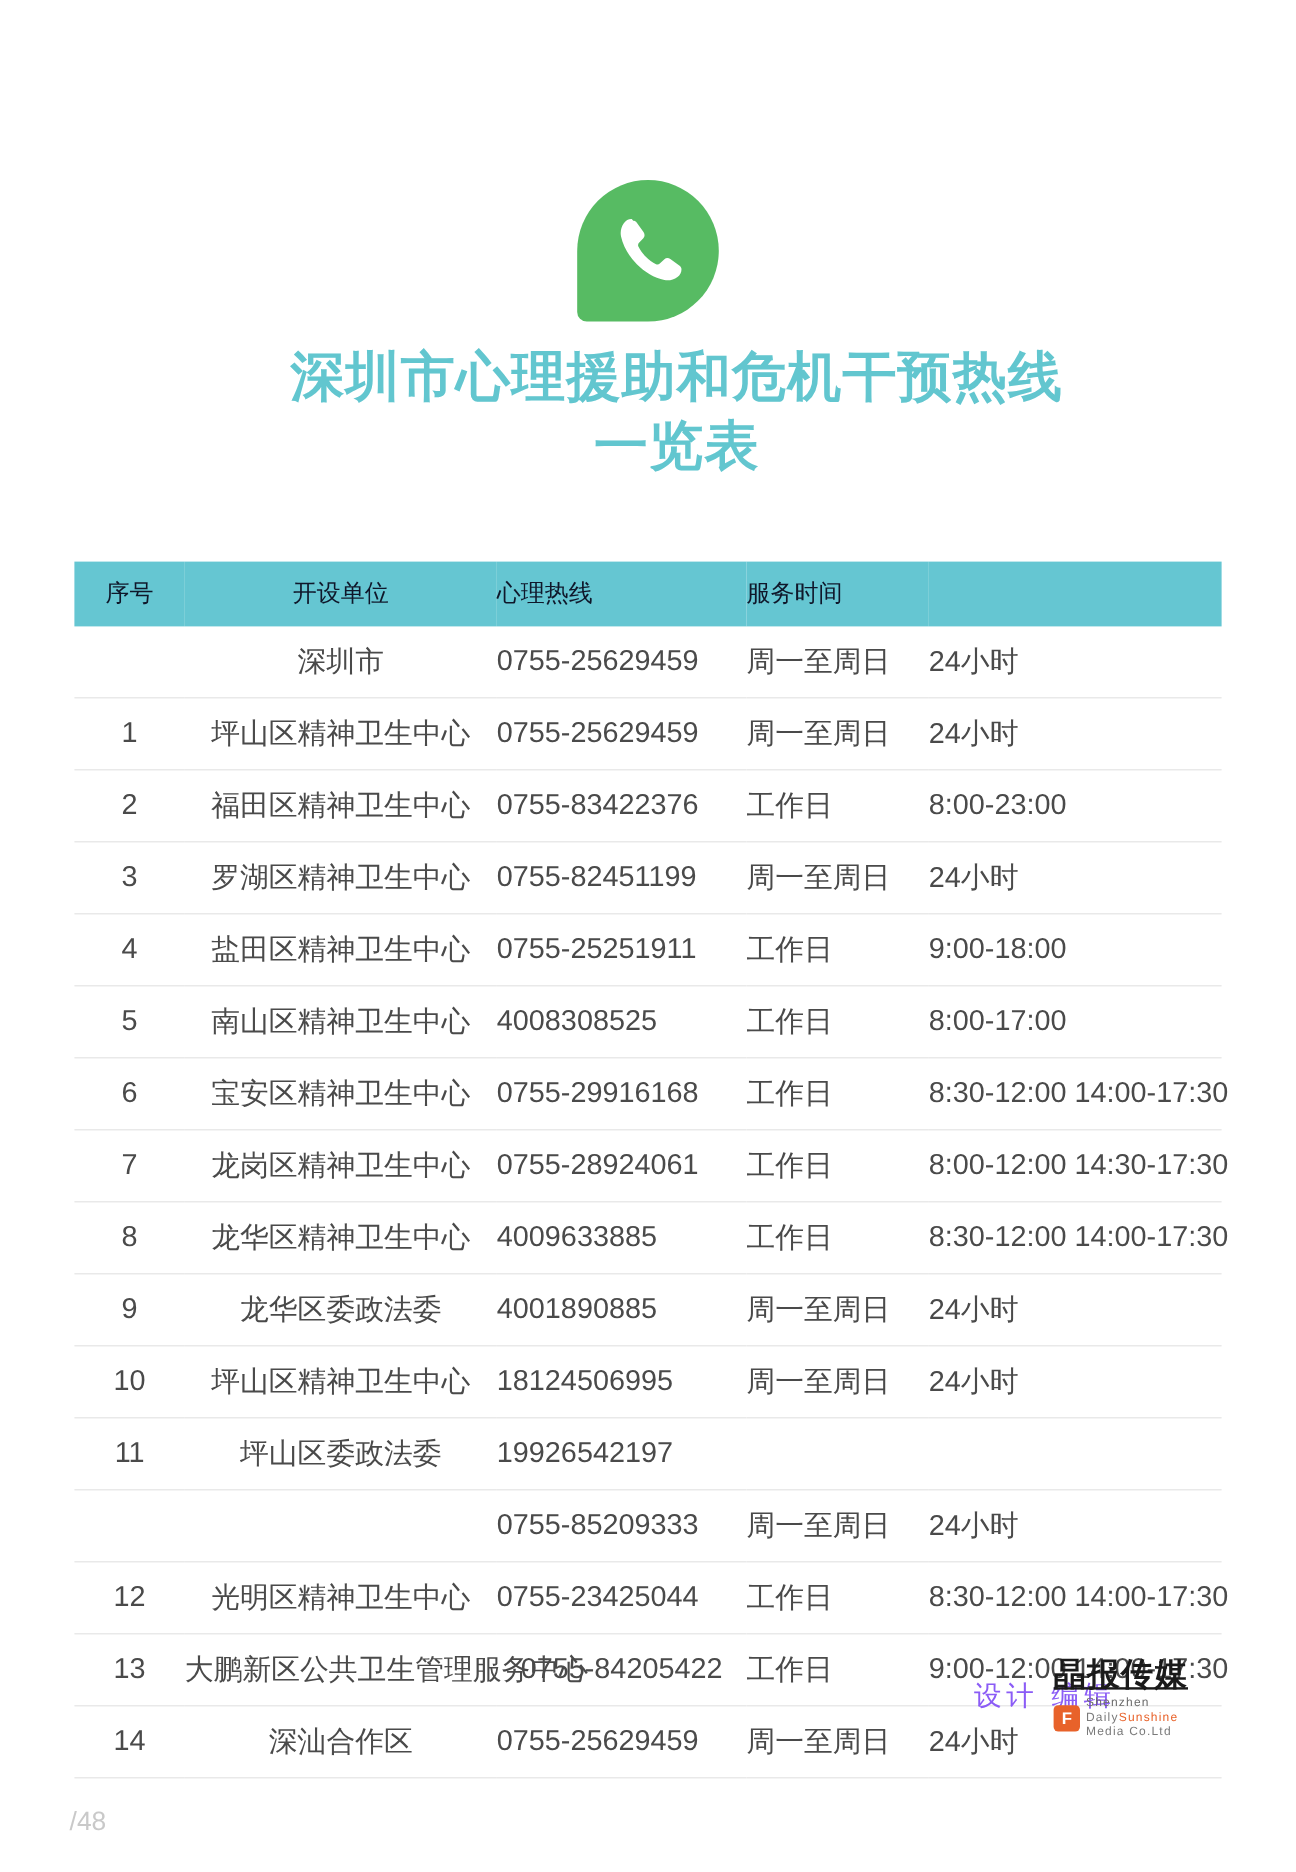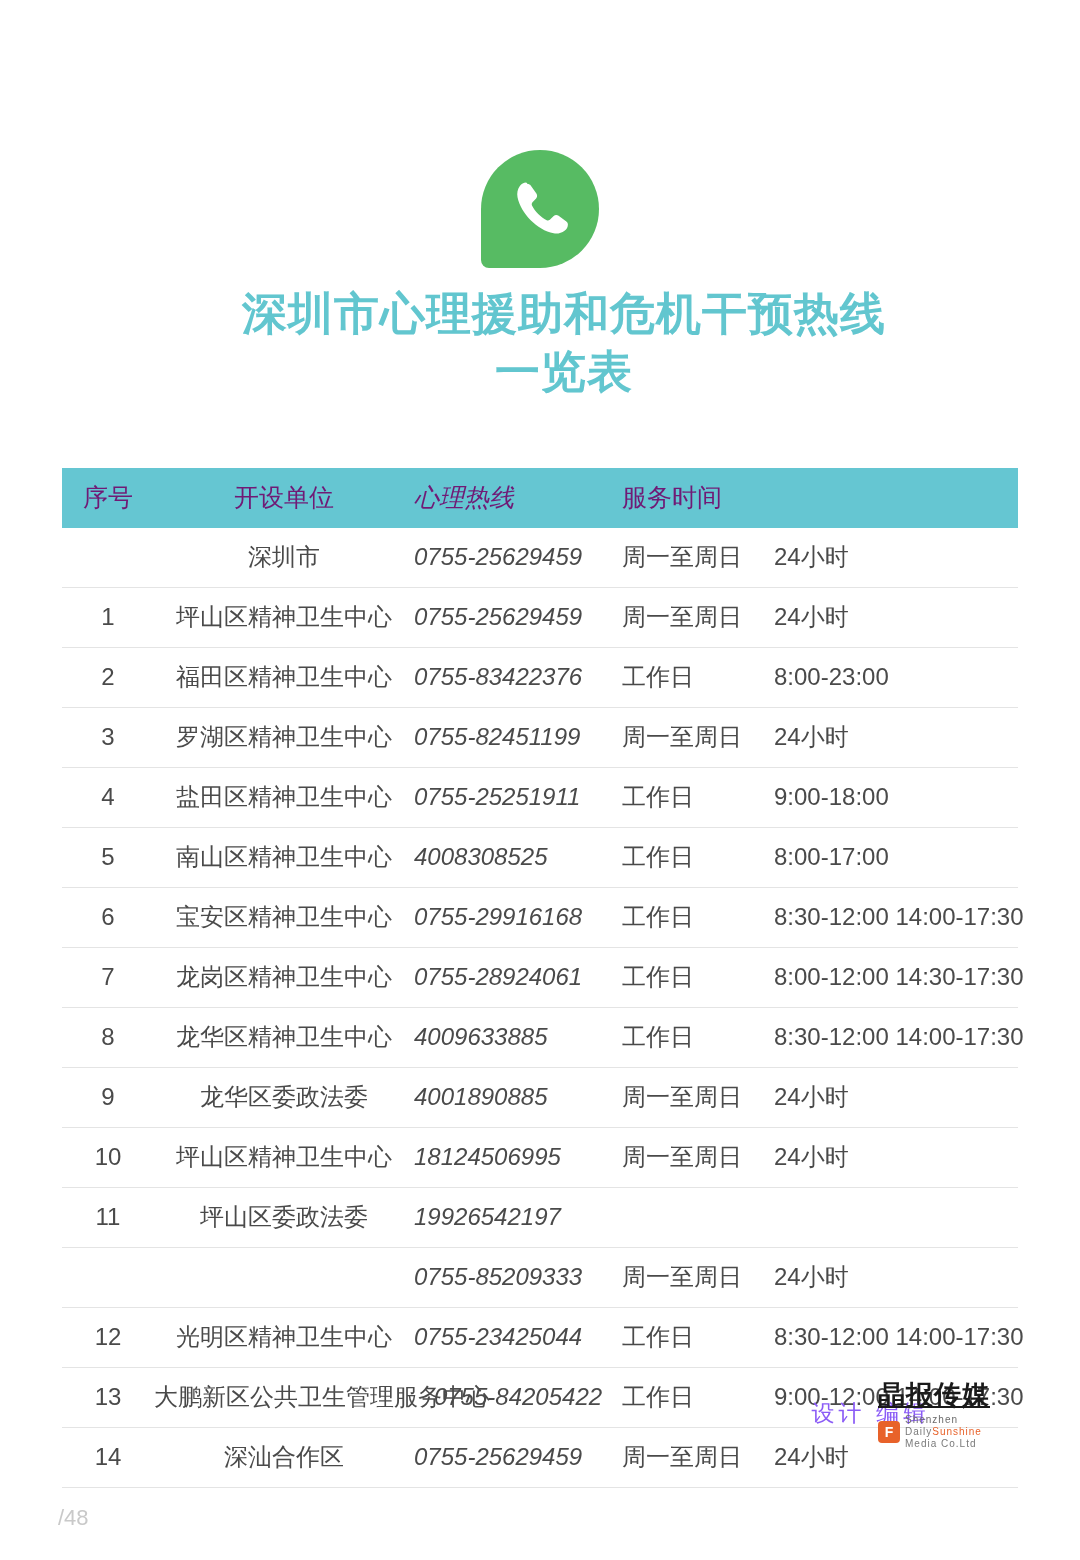--- a/index.html
+++ b/index.html
@@ -67,41 +67,41 @@
     left: 62px;
     width: 956px;
   }
   table {
     border-collapse: collapse;
     width: 956px;
     table-layout: fixed;
   }
   thead th {
     background: #65c6d2;
-    color: #701a75;
-    font-size: 25px;
+    color: #0f172a;
+    font-size: 20px;
     font-weight: normal;
     text-align: left;
     padding: 13px 0 14px 0;
     height: 18px;
   }
   tbody td {
     font-size: 24px;
     color: #4a4a4a;
     padding: 13px 0 14px 0;
     border-bottom: 1px solid #e4e4e4;
     vertical-align: middle;
     white-space: nowrap;
   }
   tbody tr:first-child td {
     border-top: none;
   }
   .c-idx   { width: 92px; text-align: center; padding-left: 0; }
   .c-unit  { width: 260px; text-align: center; }
-  .c-tel   { width: 208px; font-style: italic; }
+  .c-tel   { width: 208px; }
   .c-day   { width: 152px; }
   .c-time  { width: 244px; }
 
   th.c-idx { text-align: center; }
   th.c-unit, td.c-unit { padding-left: 0; }
 
   
   thead th.c-idx   { padding-left: 0; }
   thead th.c-unit  { padding-left: 0; }
   thead th.c-tel   { padding-left: 0; }

